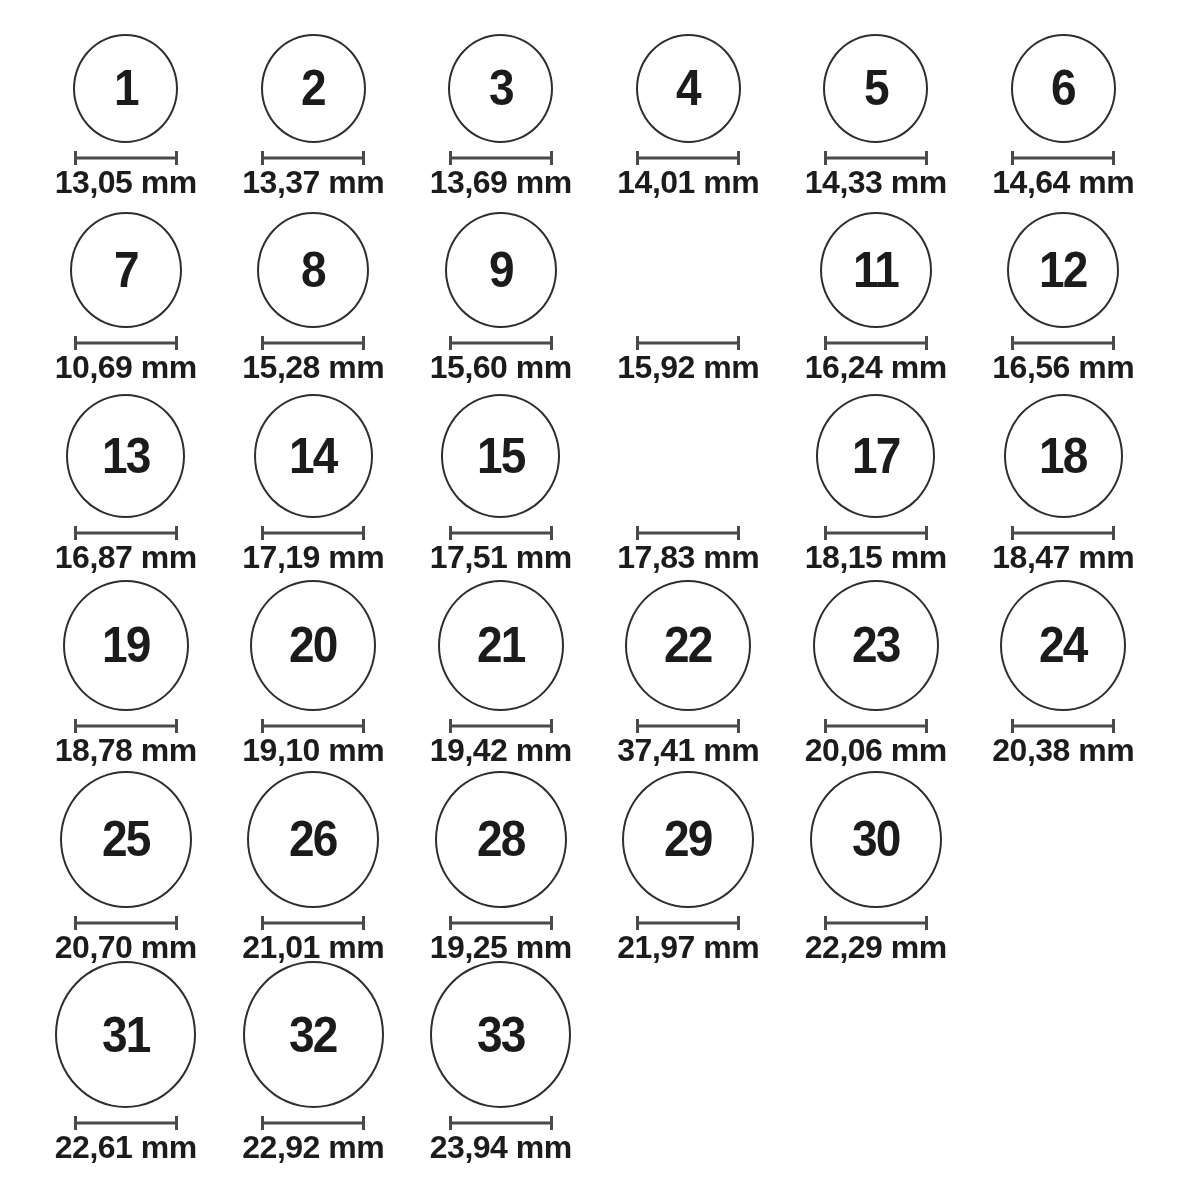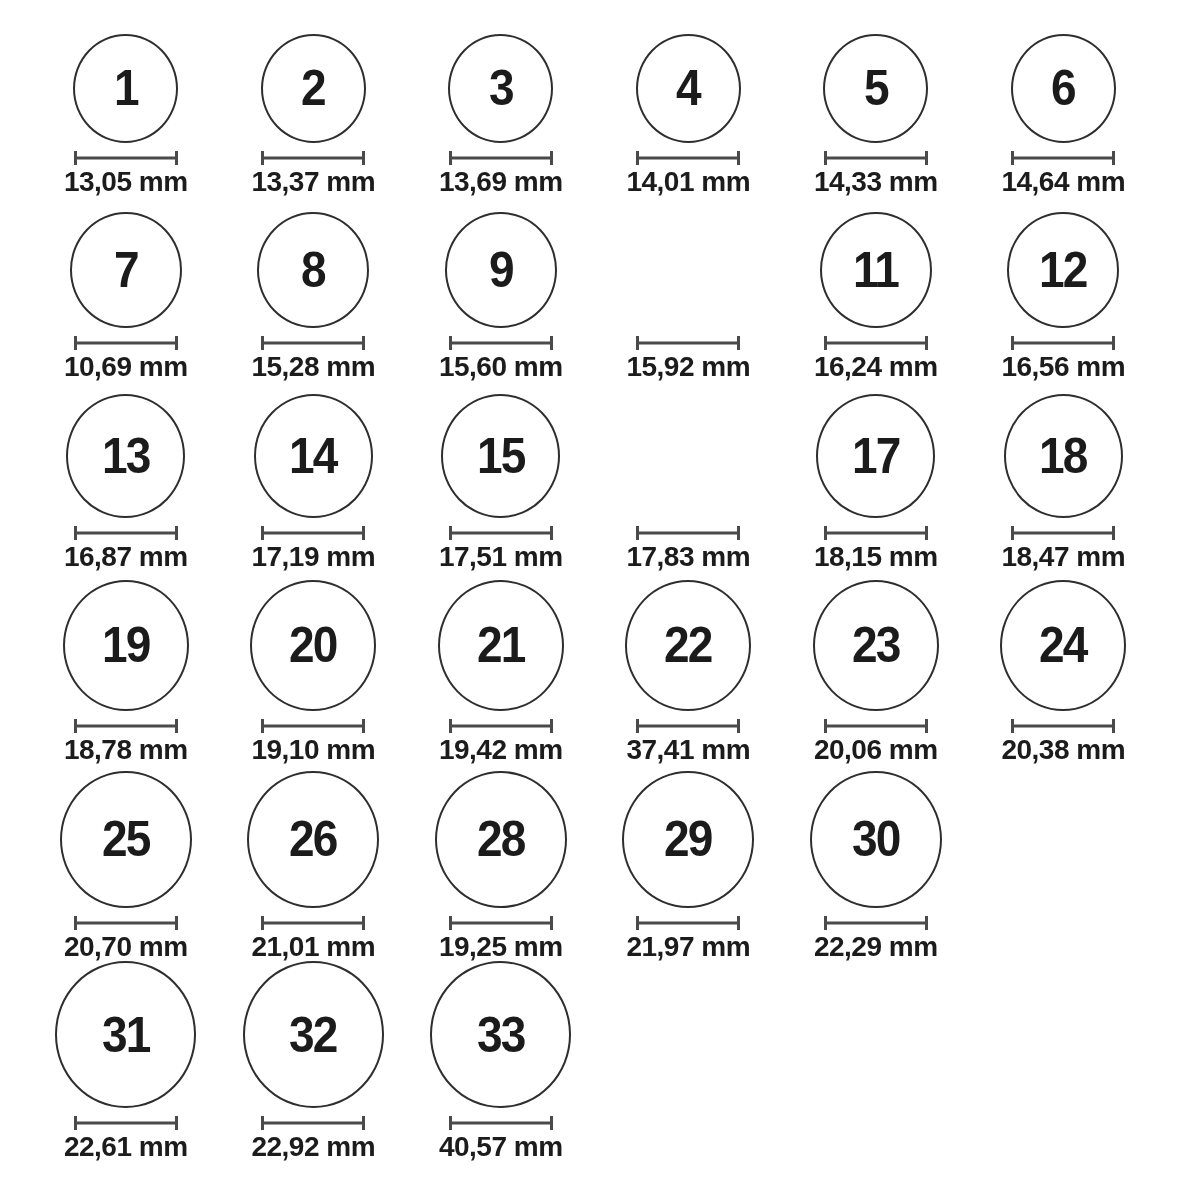--- a/index.html
+++ b/index.html
@@ -69,21 +69,21 @@
     position: absolute;
     left: 0;
     right: 0;
     top: 50%;
     height: 3px;
     transform: translateY(-50%);
     background: #4a4a4a;
   }
   .label {
     margin-top: 4px;
-    font-size: 28px;
+    font-size: 32px;
     font-weight: 700;
     color: #1c1c1c;
     letter-spacing: -0.5px;
     line-height: 26px;
     white-space: nowrap;
   }
 </style>
 </head>
 <body>
 
@@ -308,16 +308,16 @@
       <span class="num">32</span>
     </div>
     <div class="measure"></div>
     <div class="label">22,92 mm</div>
   </div>
       <div class="cell" style="--d: 141px;">
     <div class="circle">
       <span class="num">33</span>
     </div>
     <div class="measure"></div>
-    <div class="label">40,57 mm</div>
+    <div class="label">23,94 mm</div>
   </div>
     </div>
   </div>
 
 </body></html>

